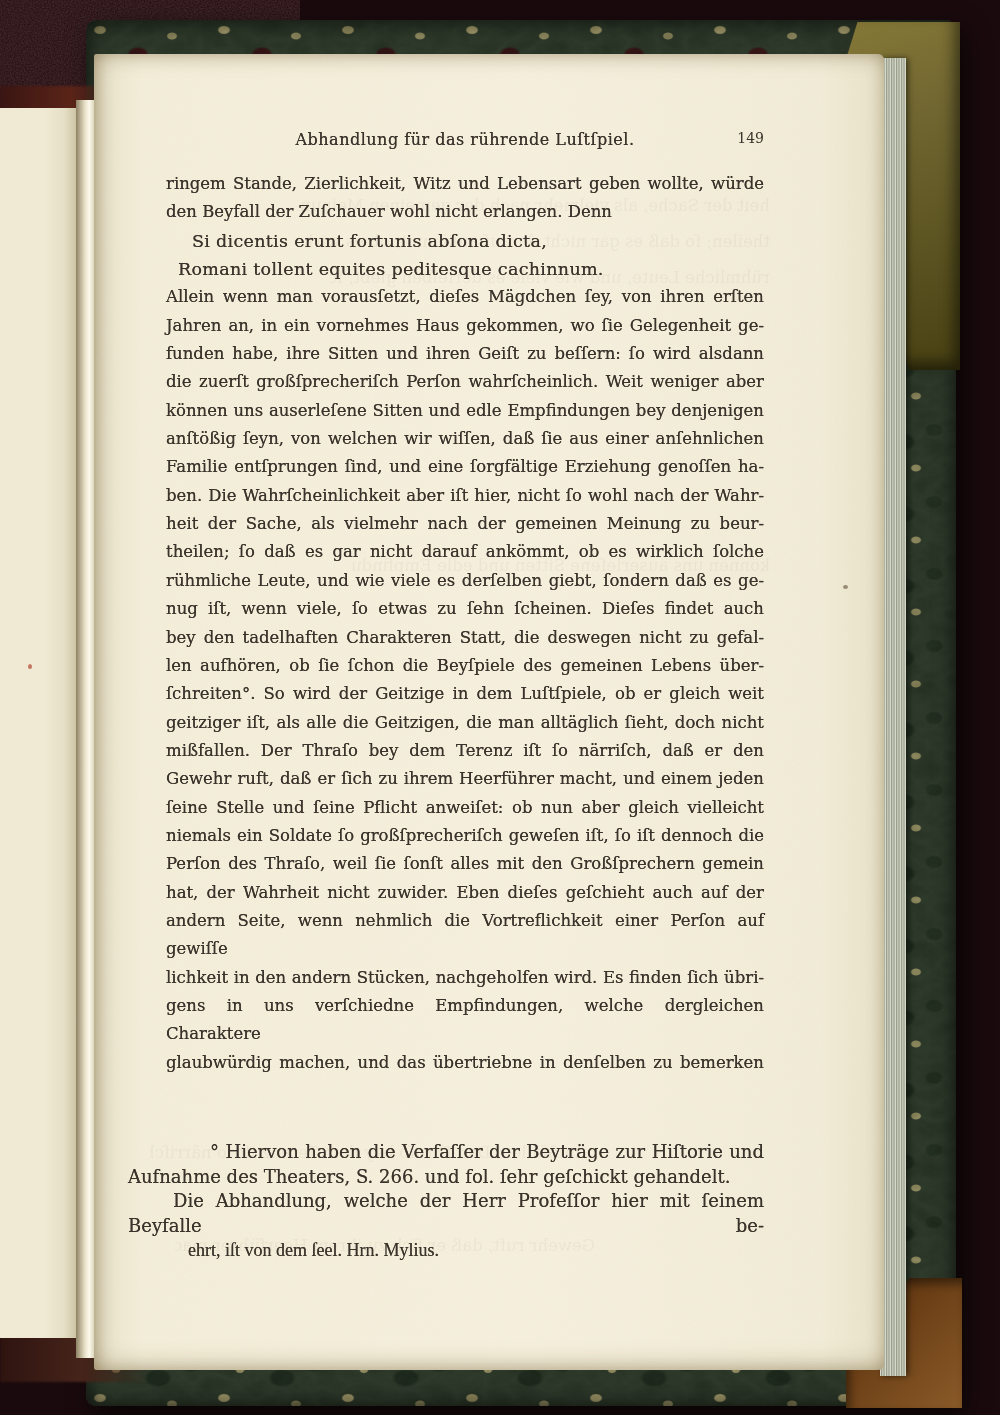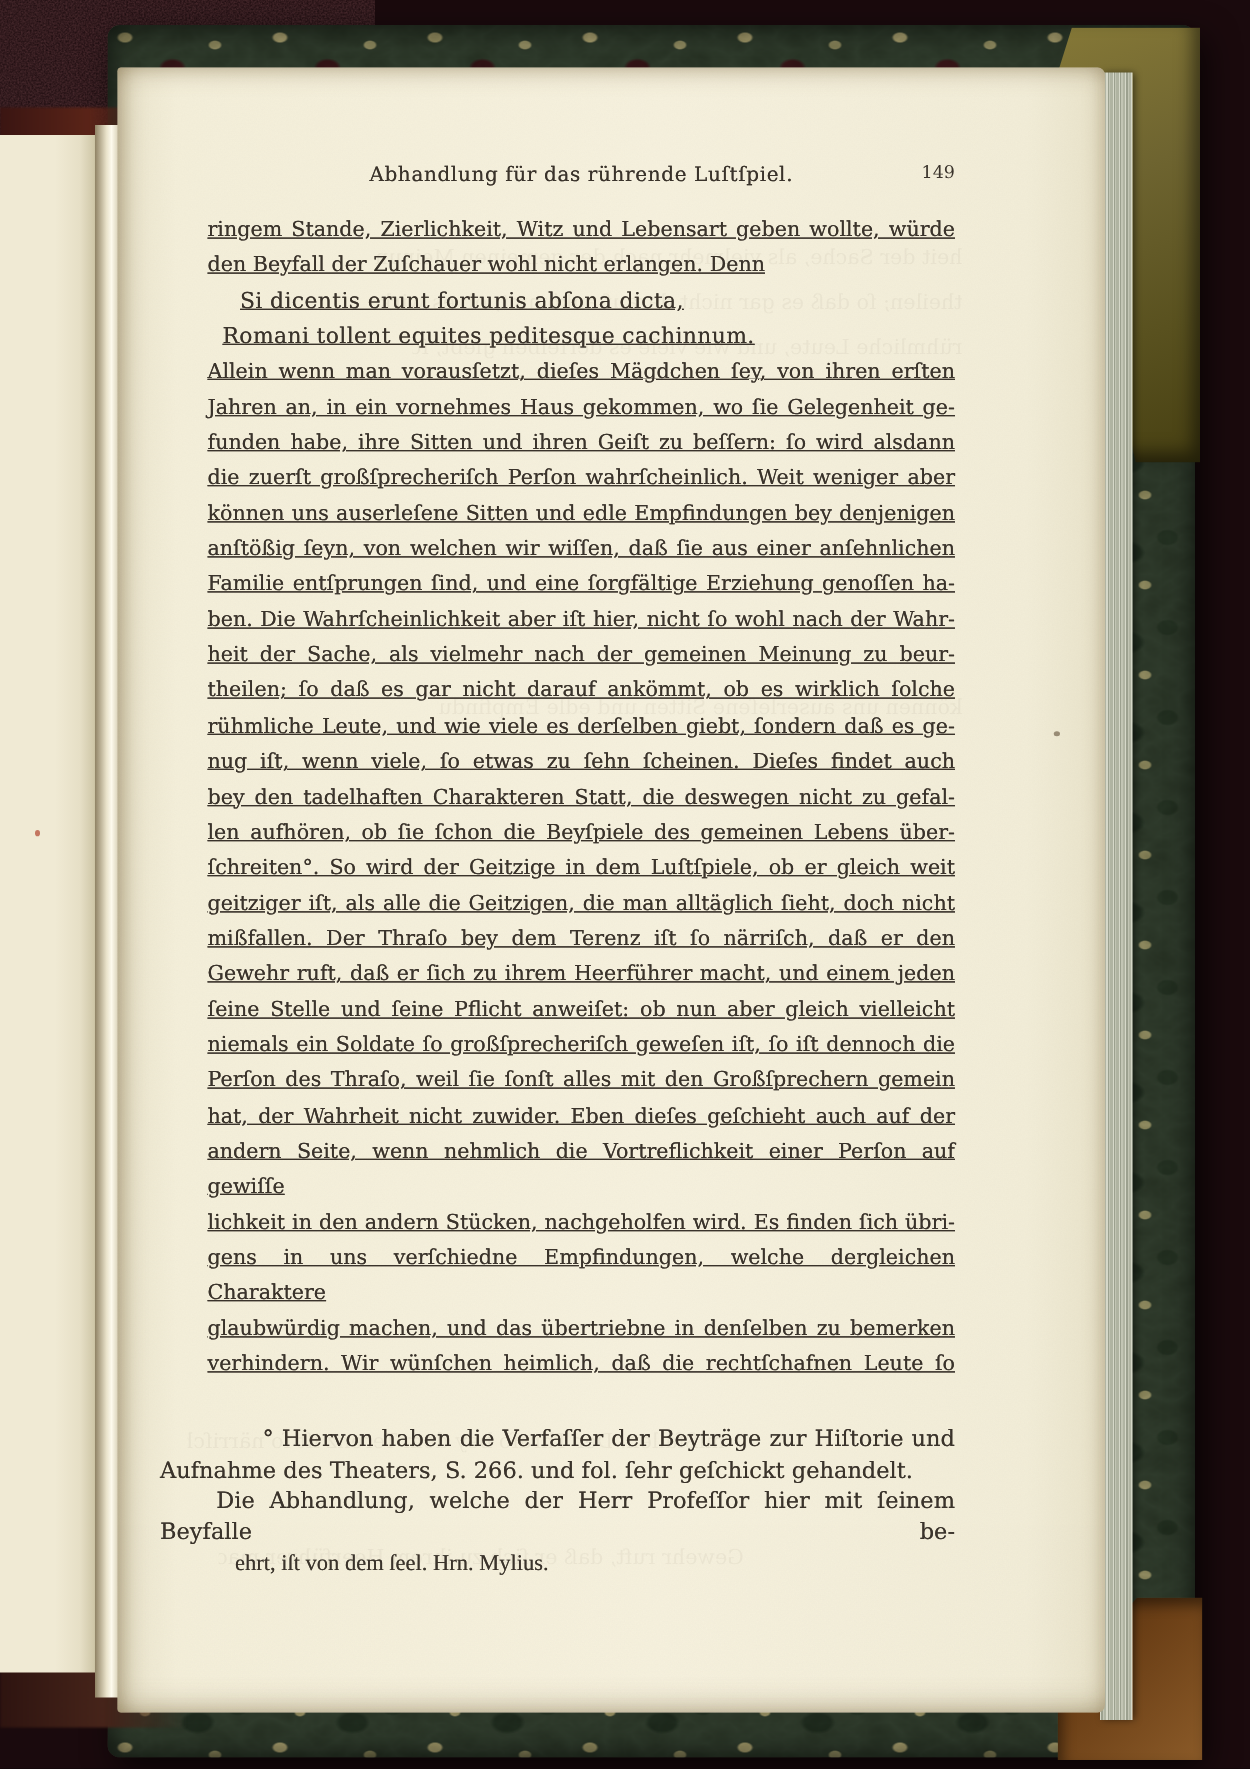--- a/index.html
+++ b/index.html
@@ -54,21 +54,21 @@
                inset 0 -18px 22px -14px rgba(120,100,60,.42);}
   .page .paper-grain{position:absolute;inset:0;width:100%;height:100%;opacity:.10;border-radius:3px 6px 6px 3px;}
 
   .header{position:absolute;left:72px;top:76px;width:598px;height:24px;color:#3a332b;}
   .header .title{display:block;text-align:center;font-size:16px;letter-spacing:.5px;
     text-shadow:0 0 .35px rgba(58,51,43,.85);}
   .header .pageno{position:absolute;right:0;top:0;font-size:14px;}
 
   .bodytext{position:absolute;left:72px;top:116px;width:598px;color:#3a332b;font-size:16.5px;
     line-height:28.35px;text-shadow:0 0 .35px rgba(58,51,43,.85);}
-  .line{min-height:28.35px;text-decoration:underline;}
+  .line{min-height:28.35px;}
   .k-j{text-align:justify;text-align-last:justify;}
   .k-p{text-align:center;text-align-last:left;}
   .k-v{text-align:left;font-size:17.5px;letter-spacing:.3px;}
 
   .footnote-block{position:absolute;left:34px;top:1086px;width:636px;color:#3a332b;font-size:18px;
     line-height:24.6px;text-shadow:0 0 .3px rgba(58,51,43,.8);}
   .fline{min-height:24.6px;}
 
   
   .bleed-layer{position:absolute;inset:0;z-index:5;pointer-events:none;}
@@ -150,21 +150,20 @@
         <div class="line k-j">mißfallen. Der Thraſo bey dem Terenz iſt ſo närriſch, daß er den</div>
         <div class="line k-j">Gewehr ruft, daß er ſich zu ihrem Heerführer macht, und einem jeden</div>
         <div class="line k-j">ſeine Stelle und ſeine Pflicht anweiſet: ob nun aber gleich vielleicht</div>
         <div class="line k-j">niemals ein Soldate ſo großſprecheriſch geweſen iſt, ſo iſt dennoch die</div>
         <div class="line k-j">Perſon des Thraſo, weil ſie ſonſt alles mit den Großſprechern gemein</div>
         <div class="line k-j">hat, der Wahrheit nicht zuwider. Eben dieſes geſchieht auch auf der</div>
         <div class="line k-j">andern Seite, wenn nehmlich die Vortreflichkeit einer Perſon auf gewiſſe</div>
         <div class="line k-j">lichkeit in den andern Stücken, nachgeholfen wird. Es finden ſich übri-</div>
         <div class="line k-j">gens in uns verſchiedne Empfindungen, welche dergleichen Charaktere</div>
         <div class="line k-j">glaubwürdig machen, und das übertriebne in denſelben zu bemerken</div>
-        <div class="line k-j">verhindern. Wir wünſchen heimlich, daß die rechtſchafnen Leute ſo</div>
       </div>
 
     <div class="footnote-block">
         <div class="fline k-j" style="text-indent: 82px;">° Hiervon haben die Verfaſſer der Beyträge zur Hiſtorie und</div>
         <div class="fline k-p">Aufnahme des Theaters, S. 266. und fol. ſehr geſchickt gehandelt.</div>
         <div class="fline k-j" style="text-indent: 45px;">Die Abhandlung, welche der Herr Profeſſor hier mit ſeinem Beyfalle be-</div>
         <div class="fline k-p" style="text-indent: 60px; font-family: Liberation Serif, serif;">ehrt, iſt von dem ſeel. Hrn. Mylius.</div>
       </div>
   </div>
 

